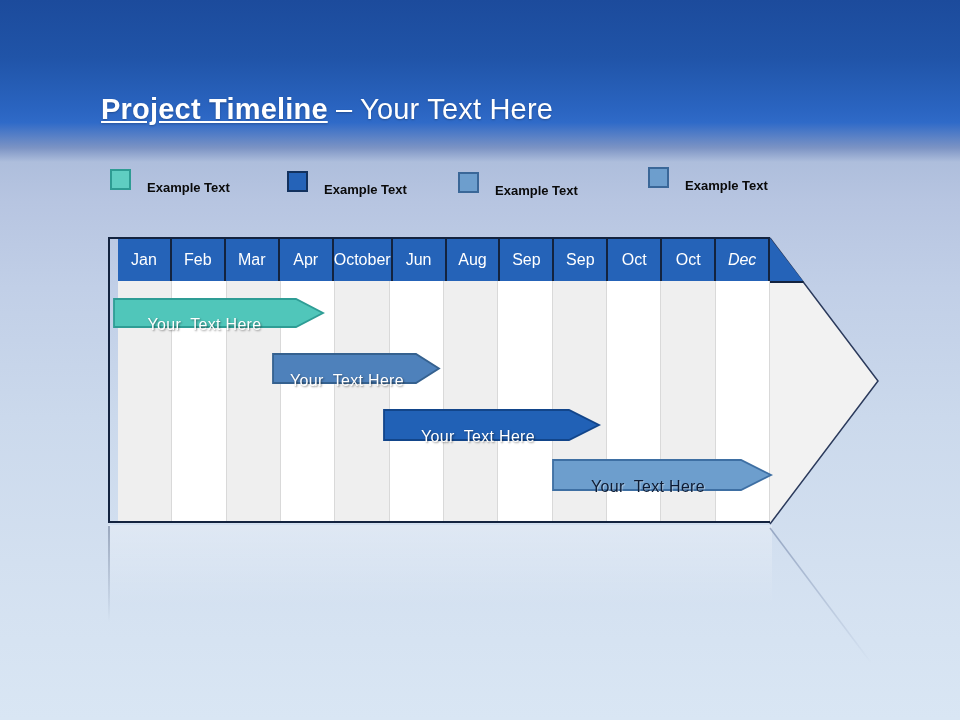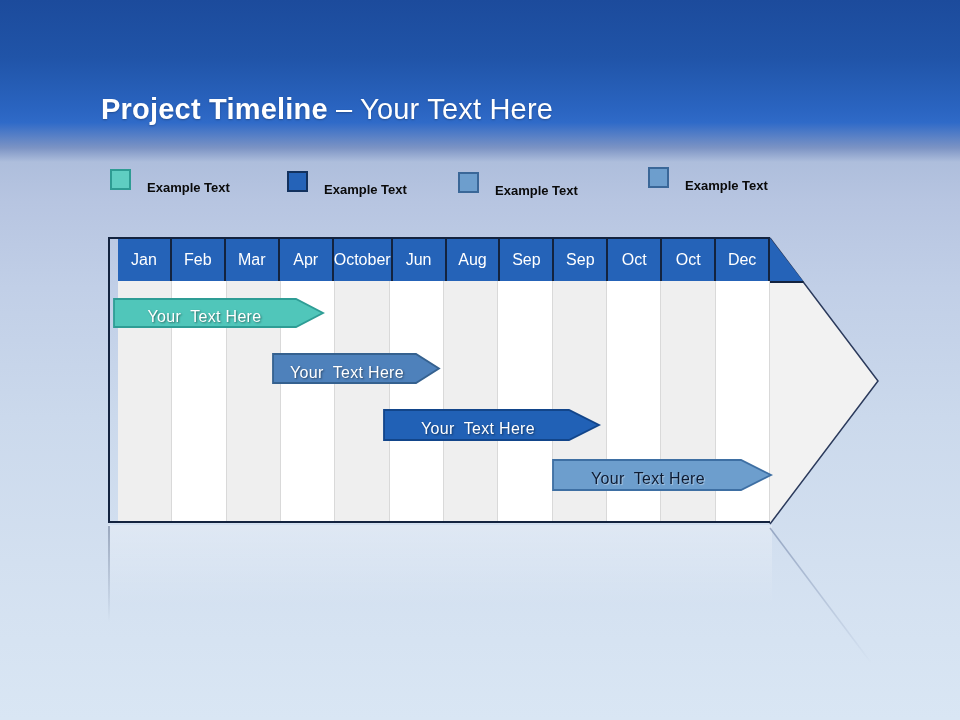--- a/index.html
+++ b/index.html
@@ -29,21 +29,21 @@
   .title {
     position: absolute;
     left: 68px;
     top: 60px;
     color: #FFFFFF;
     font-size: 29px;
     letter-spacing: 0.2px;
     text-shadow: 0 1px 2px rgba(0,0,0,0.25);
     white-space: pre;
   }
-  .title .bold { font-weight: 700; }
+  .title .bold { font-weight: 700; text-decoration: underline; }
   .title .rest { font-weight: 400; }
 
   
   .legend-item {
     position: absolute;
     display: flex;
     align-items: center;
     height: 22px;
   }
   .legend-swatch {
@@ -81,21 +81,21 @@
   .month-cell {
     flex: 1 1 0;
     background: #2563B8;
     border-right: 2px solid #13233F;
     display: flex;
     align-items: center;
     justify-content: center;
     color: #FFFFFF;
     font-size: 16px;
   }
-  .month-cell:last-child { border-right: none; }
+  .month-cell:last-child { border-right: none; font-style: italic; }
   .tl-body {
     display: flex;
     height: 240px; 
   }
   .body-col {
     flex: 1 1 0;
     border-right: 1px solid #D9D9D9;
   }
   .body-col.odd  { background: #EFEFEF; }
   .body-col.even { background: #FFFFFF; }
@@ -106,21 +106,21 @@
     left: 770px;
     top: 237px;
     overflow: visible;
   }
 
   
   .bar { position: absolute; }
   .bar svg { position: absolute; left: 0; top: 0; overflow: visible; }
   .bar-label {
     position: absolute;
-    top: 4px;
+    top: 12px;
     height: 100%;
     display: flex;
     align-items: center;
     justify-content: center;
     font-size: 16px;
     white-space: pre;
     letter-spacing: 0.3px;
   }
   .bar-label.light { color: #FFFFFF; text-shadow: 1px 1px 2px rgba(0,0,0,0.45); }
   .bar-label.dark  { color: #0D1B33; text-shadow: 1px 1px 1px rgba(255,255,255,0.45); }

